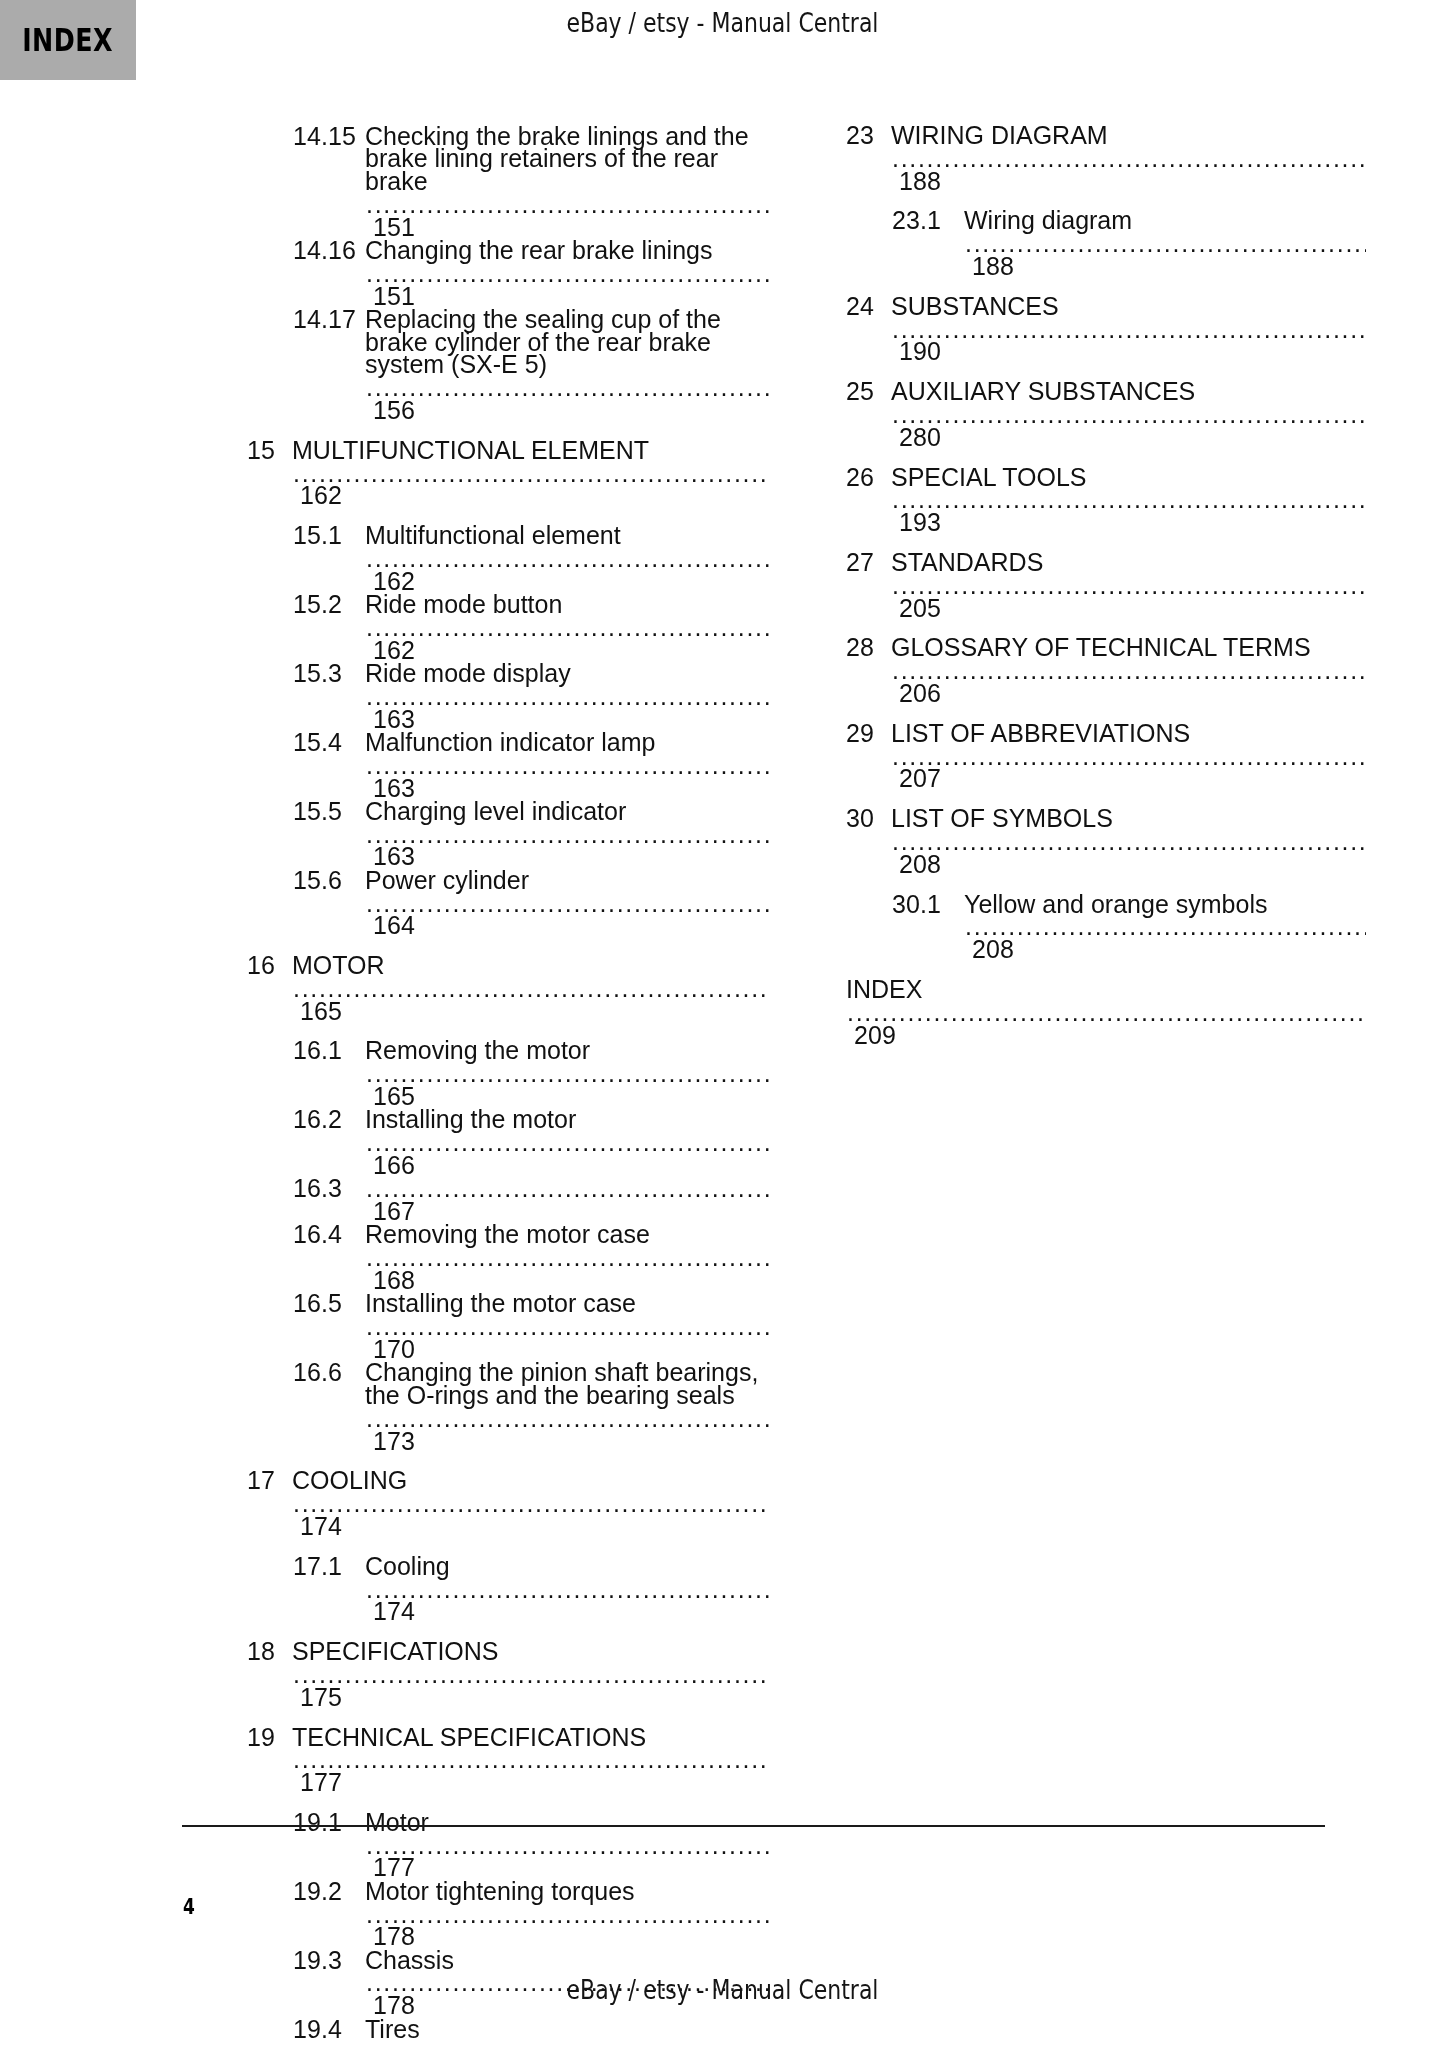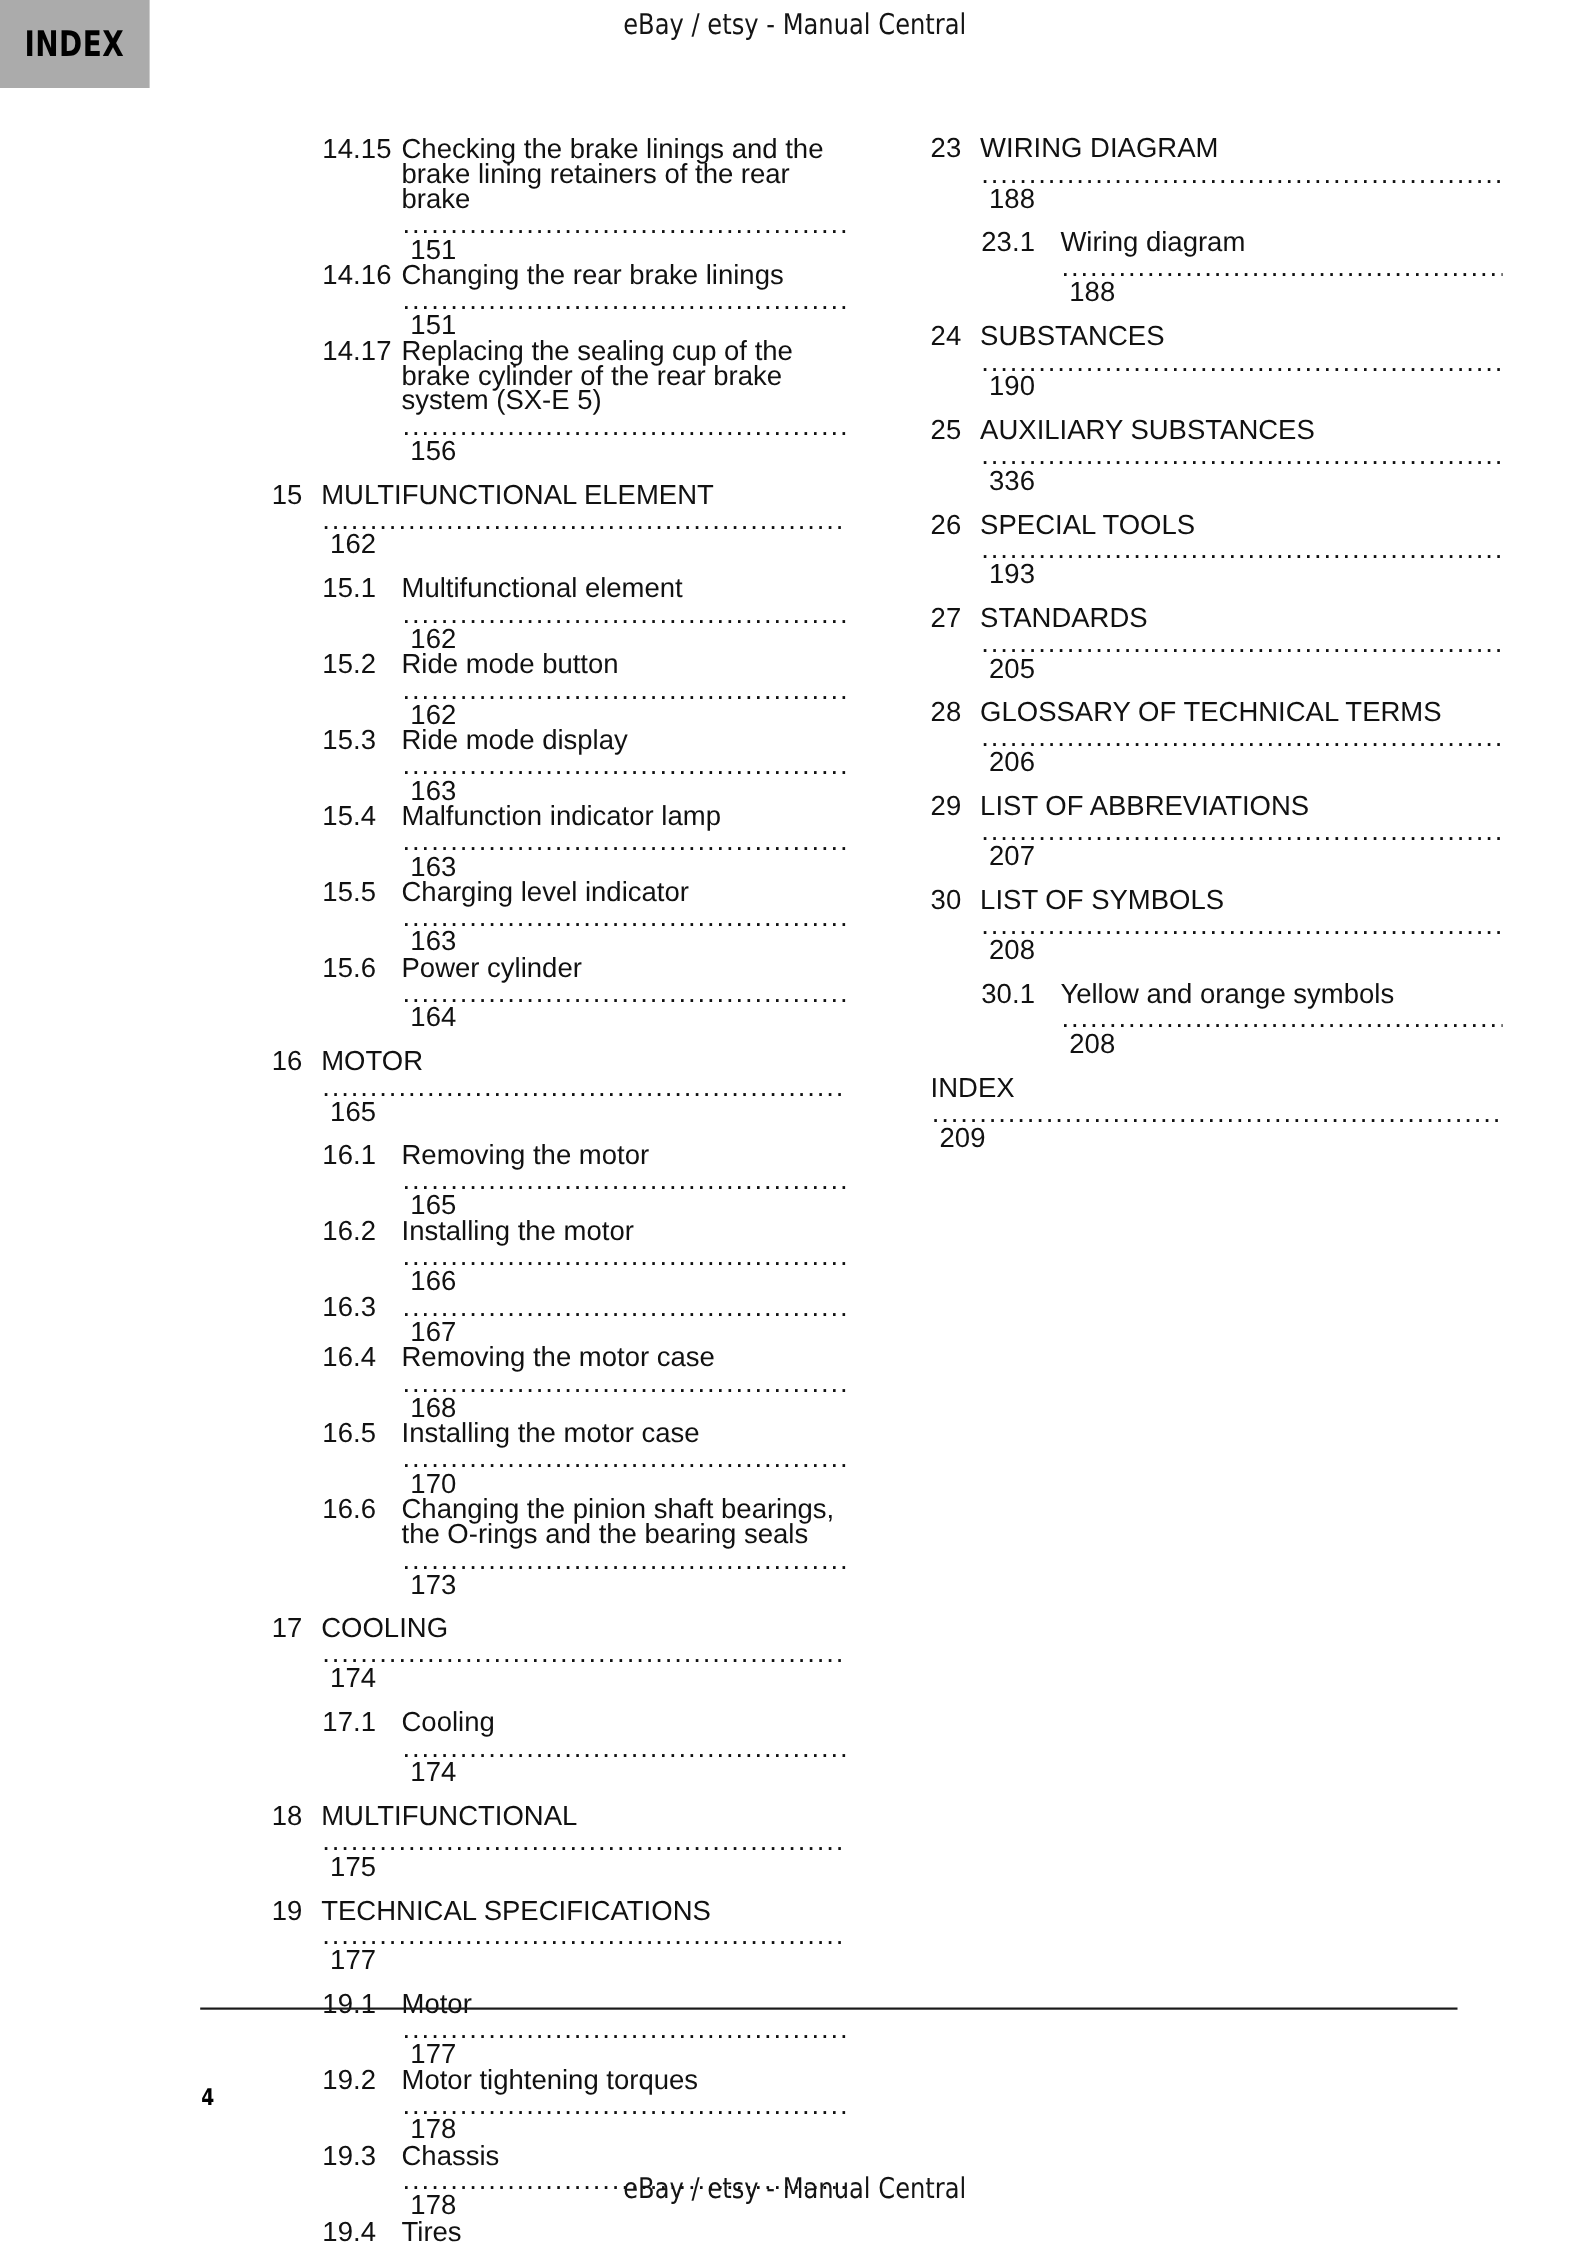--- a/index.html
+++ b/index.html
@@ -299,21 +299,21 @@
       <span class="num">17.1</span>
       <span class="title-wrap">
         <span class="title">Cooling</span>
         <span class="leader">..................................................................................................................</span>
         <span class="pageno">174</span>
       </span>
     </div>
     <div class="toc-entry level-1">
       <span class="num">18</span>
       <span class="title-wrap">
-        <span class="title">MULTIFUNCTIONAL</span>
+        <span class="title">SPECIFICATIONS</span>
         <span class="leader">..................................................................................................................</span>
         <span class="pageno">175</span>
       </span>
     </div>
     <div class="toc-entry level-1">
       <span class="num">19</span>
       <span class="title-wrap">
         <span class="title">TECHNICAL SPECIFICATIONS</span>
         <span class="leader">..................................................................................................................</span>
         <span class="pageno">177</span>
@@ -374,21 +374,21 @@
         <span class="title">SUBSTANCES</span>
         <span class="leader">..................................................................................................................</span>
         <span class="pageno">190</span>
       </span>
     </div>
     <div class="toc-entry level-1">
       <span class="num">25</span>
       <span class="title-wrap">
         <span class="title">AUXILIARY SUBSTANCES</span>
         <span class="leader">..................................................................................................................</span>
-        <span class="pageno">336</span>
+        <span class="pageno">280</span>
       </span>
     </div>
     <div class="toc-entry level-1">
       <span class="num">26</span>
       <span class="title-wrap">
         <span class="title">SPECIAL TOOLS</span>
         <span class="leader">..................................................................................................................</span>
         <span class="pageno">193</span>
       </span>
     </div>

